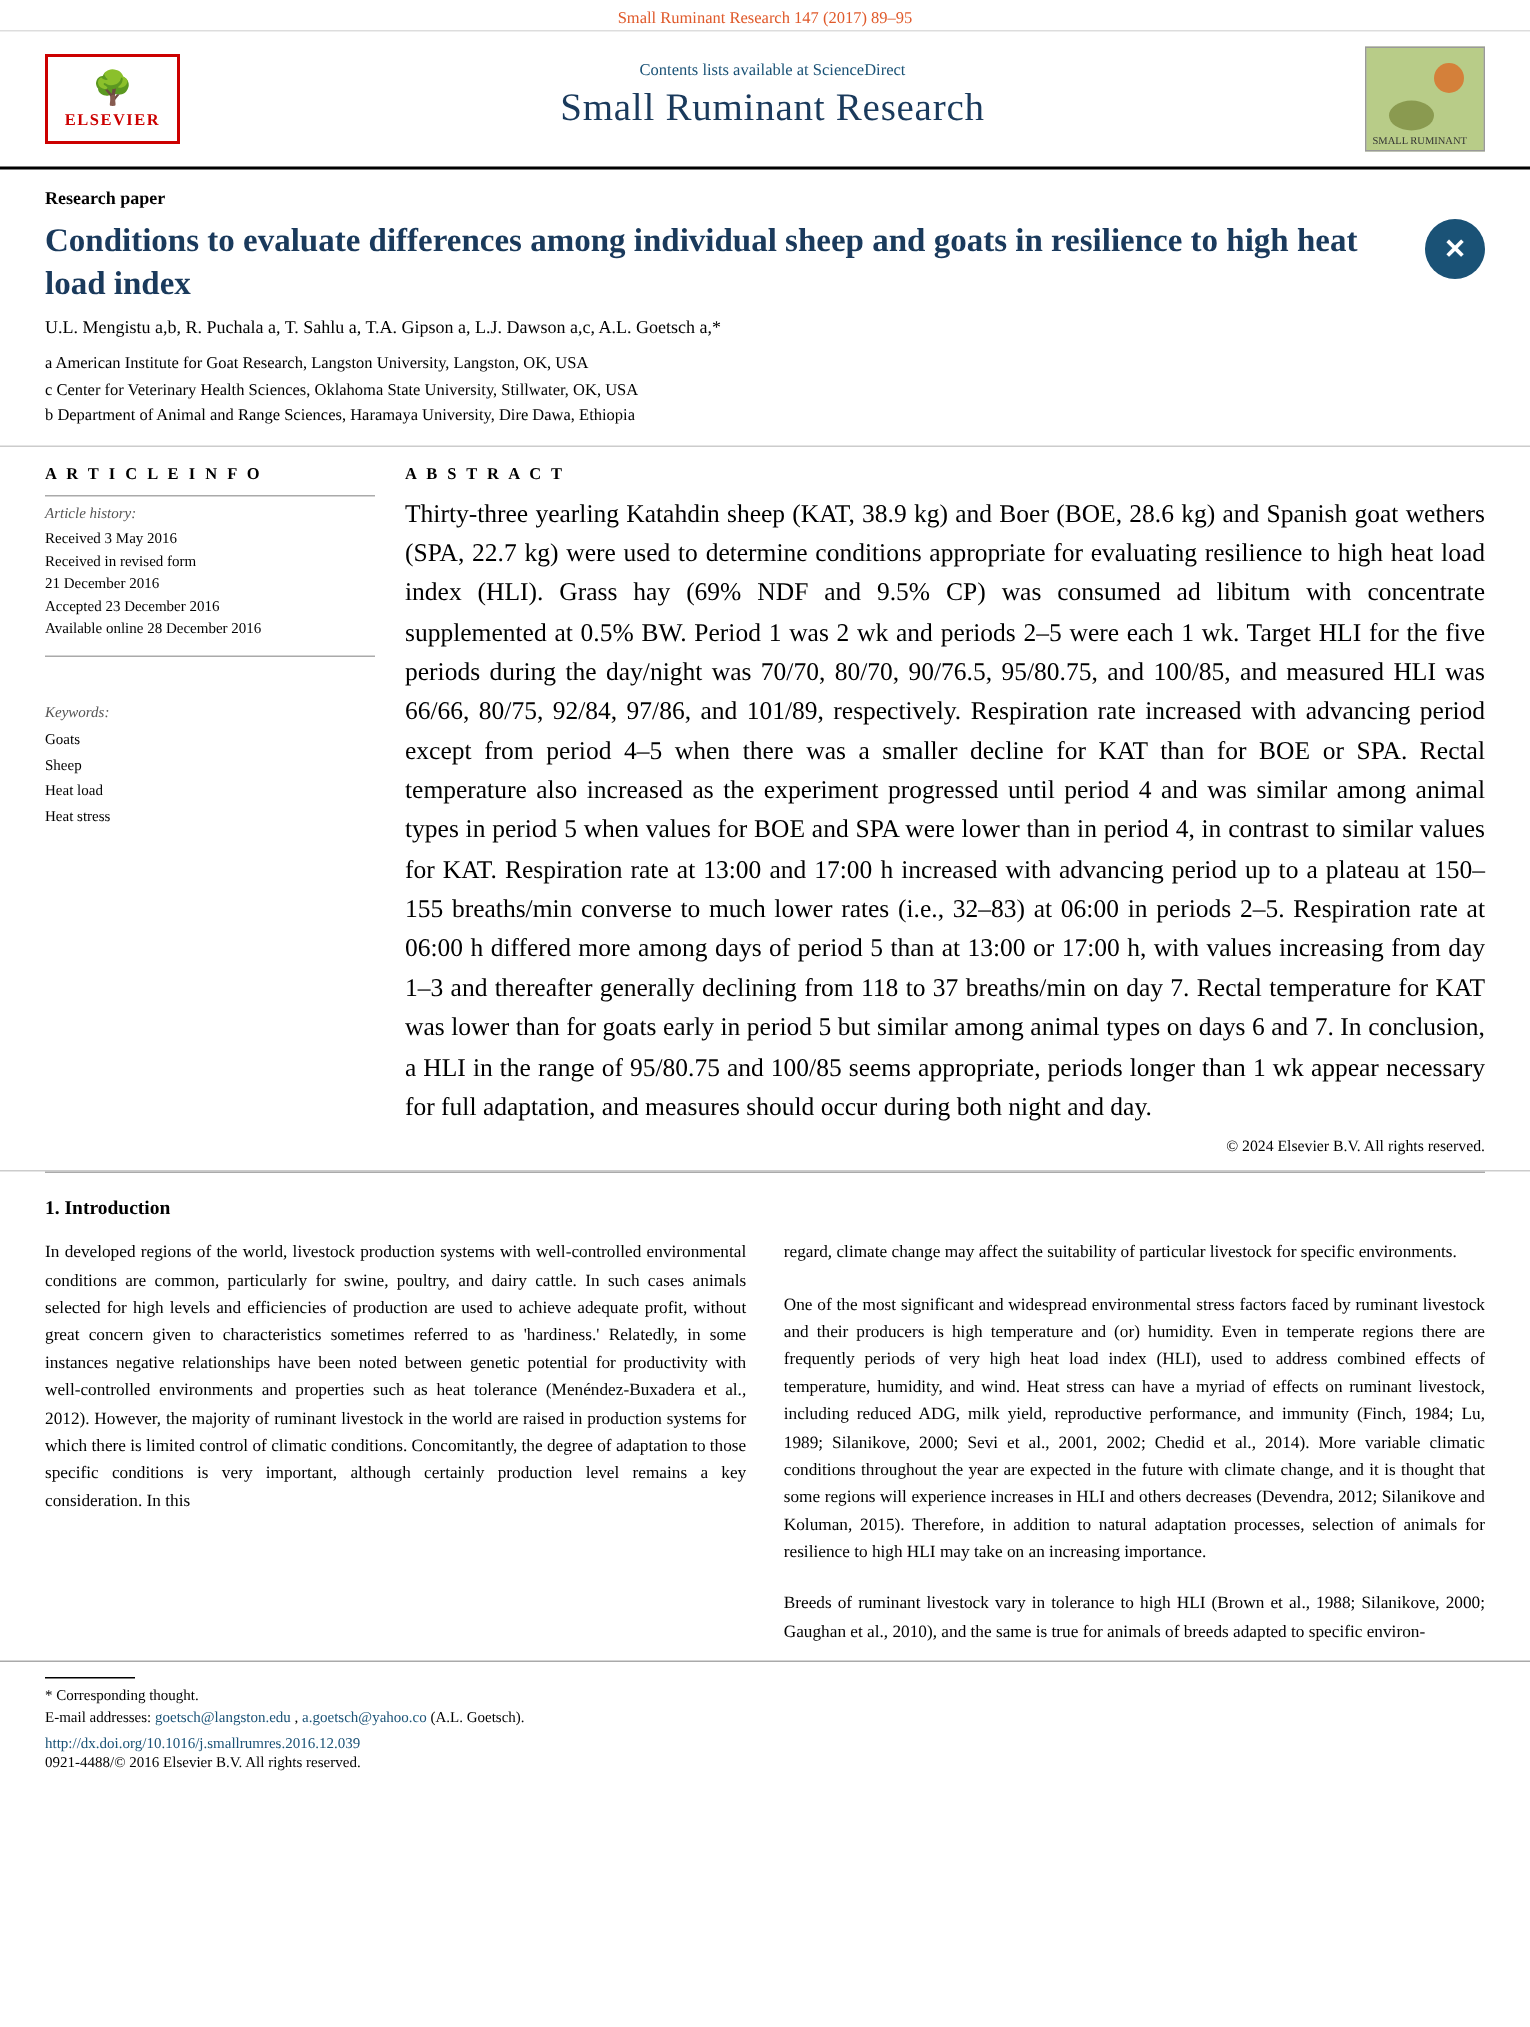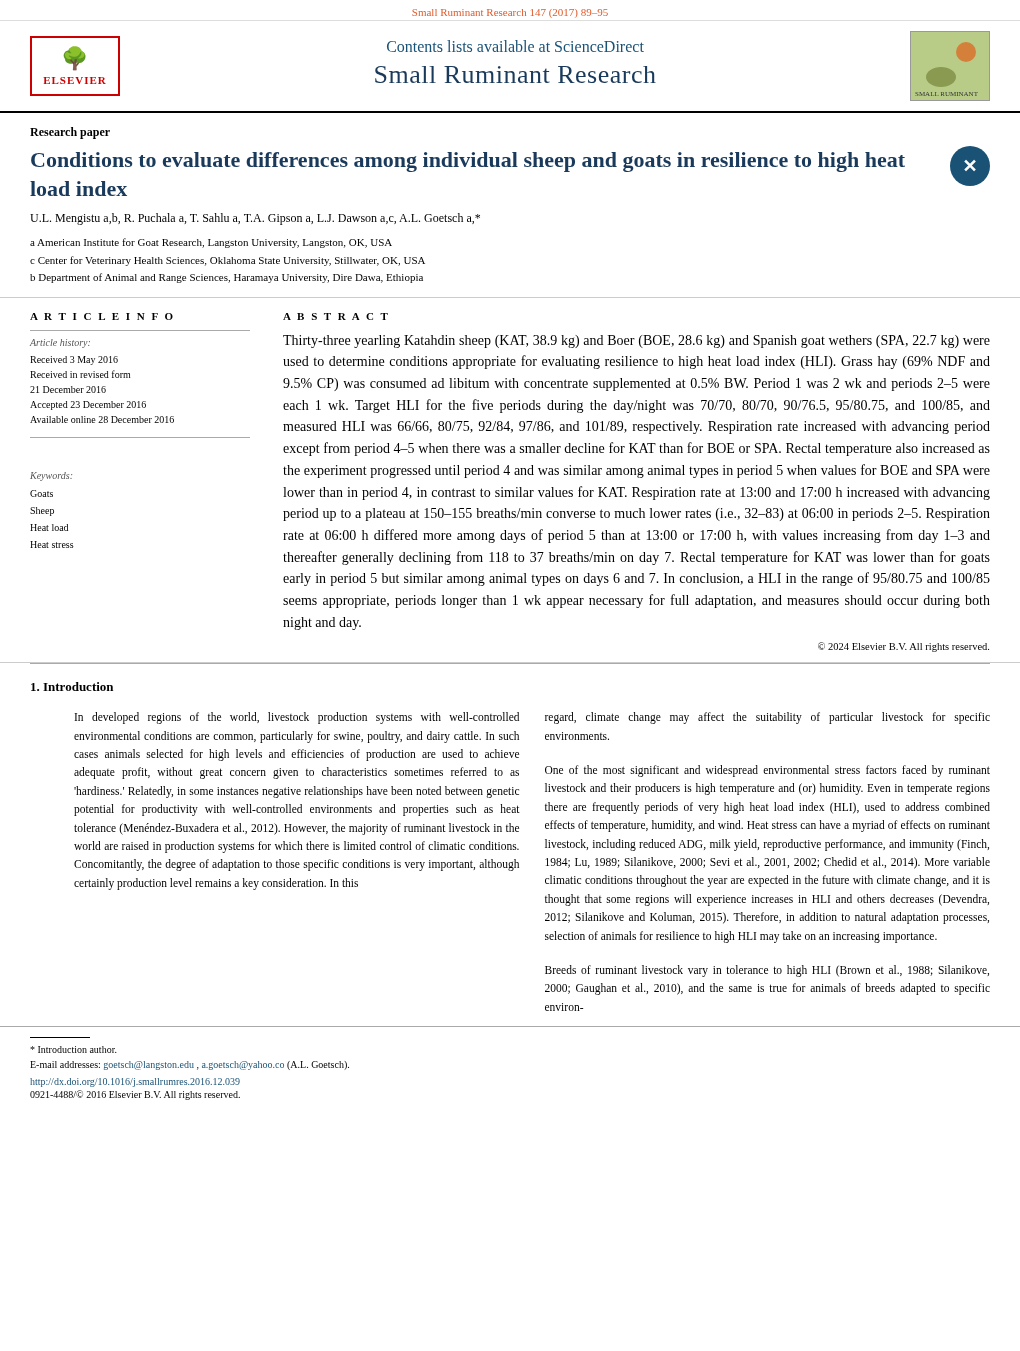--- a/index.html
+++ b/index.html
@@ -48,21 +48,21 @@
       font-weight: bold;
       letter-spacing: 1px;
       margin-top: 2px;
     }
 
     .journal-center {
       flex: 1;
       text-align: center;
     }
     .journal-center .contents-line {
-      font-size: 16px;
+      font-size: 11px;
       color: #555;
       margin-bottom: 4px;
     }
     .journal-center .contents-line span {
       color: #1a5276;
     }
     .journal-title {
       font-size: 26px;
       font-weight: normal;
       color: #1a3a5c;
@@ -140,21 +140,21 @@
       line-height: 1.5;
     }
     .affiliations div {
       margin-bottom: 1px;
     }
 
     
     .two-col {
       display: flex;
       padding: 12px 30px 10px 30px;
-      gap: 33px;
+      gap: 20px;
       border-bottom: 1px solid #ccc;
     }
     .col-left {
       width: 220px;
       flex-shrink: 0;
     }
     .col-right {
       flex: 1;
     }
 
@@ -195,36 +195,35 @@
       margin-bottom: 4px;
       margin-top: 26px;
     }
     .keywords-block .kw-item {
       font-size: 10px;
       color: #000;
       line-height: 1.7;
     }
 
     .abstract-text {
-      font-size: 14px;
+      font-size: 17px;
       line-height: 1.55;
       color: #000;
       text-align: justify;
     }
     .abstract-copyright {
       font-size: 10.5px;
       color: #000;
       margin-top: 8px;
       text-align: right;
     }
     .two-col-body {
       display: flex;
       gap: 25px;
       padding: 0 30px;
-      margin-left: 44px;
     }
     .body-col {
       flex: 1;
     }
     .section-number-title {
       font-size: 13px;
       font-weight: bold;
       margin-bottom: 8px;
       color: #000;
     }
@@ -378,21 +377,21 @@
     <br>
     <p class="body-text">
       <span>Breeds of ruminant livestock vary in tolerance to high HLI (Brown et al., 1988; Silanikove, 2000; Gaughan et al., 2010), and the same is true for animals of breeds adapted to specific environ-</span>
     </p>
   </div>
 </div>
 
 <div class="page-footer">
   <div class="footer-line"></div>
   <div class="footer-text">
-    <span>* Introduction author.</span>
+    <span>* Corresponding thought.</span>
   </div>
   <div class="footer-text">
     <span>E-mail addresses:</span>
     <span class="link-text" style="cursor:pointer;">goetsch@langston.edu</span>
     <span>,</span>
     <span class="link-text" style="cursor:pointer;">a.goetsch@yahoo.co</span>
     <span> (A.L. Goetsch).</span>
   </div>
   <div class="doi-text" style="cursor:pointer;">http://dx.doi.org/10.1016/j.smallrumres.2016.12.039</div>
   <div class="issn-text">0921-4488/© 2016 Elsevier B.V. All rights reserved.</div>

